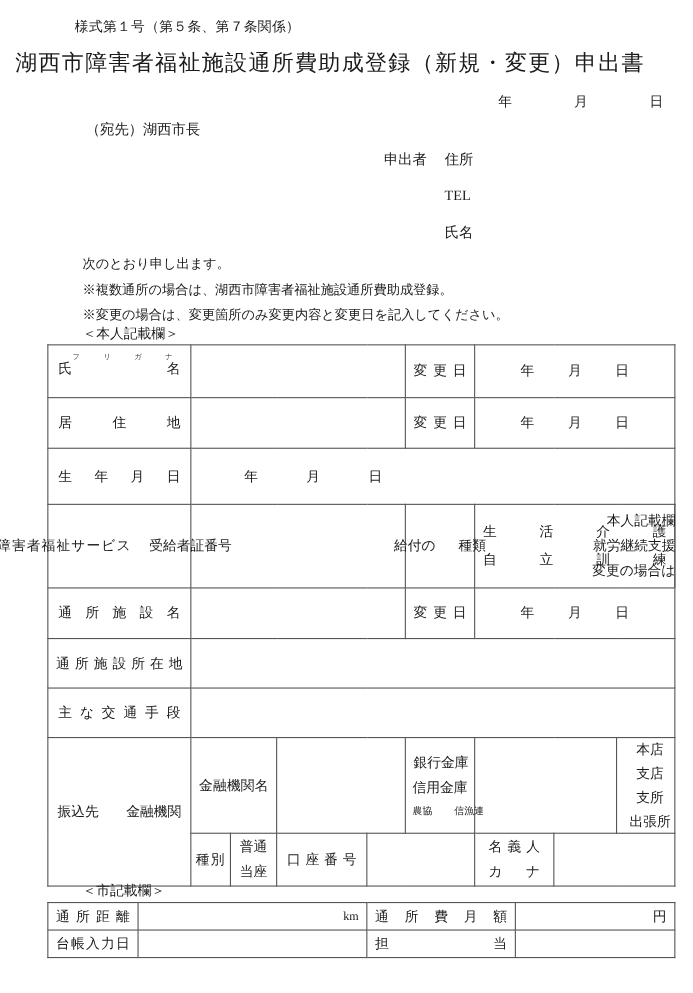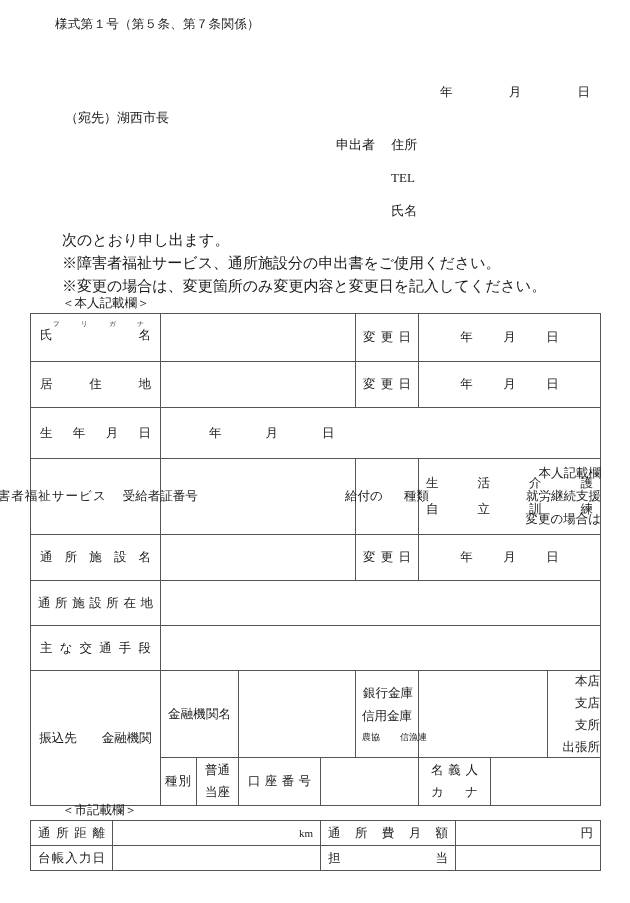--- a/index.html
+++ b/index.html
@@ -13,20 +13,21 @@
     position: relative;
     font-family: "Liberation Serif", "DejaVu Serif", serif;
     color: #1a1a1a;
     overflow: hidden;
   }
   .page {
     position: absolute;
     inset: 0;
     width: 574px;
     height: 903px;
+    margin-left: 13px;
   }
 
   
   .form-no {
     position: absolute;
     left: 55px;
     top: 16px;
     font-size: 12.5px;
     letter-spacing: 0.3px;
     white-space: nowrap;
@@ -73,21 +74,21 @@
   .applicant .lead {
     display: inline-block;
     width: 52px;
   }
   .applicant .lead.empty { visibility: hidden; }
 
   .notes {
     position: absolute;
     left: 62px;
     top: 229px;
-    font-size: 15px;
+    font-size: 12px;
     line-height: 23px;
   }
   .notes div { white-space: nowrap; }
 
   .section-label {
     position: absolute;
     font-size: 12.5px;
     white-space: nowrap;
   }
   #label-self { left: 62px; top: 295px; }
@@ -215,21 +216,21 @@
     font-size: 9px;
     padding: 0 1px;
     gap: 20px;
   }
   .branch-kinds {
     display: flex;
     flex-direction: column;
     justify-content: center;
     gap: 5px;
     padding-left: 8px;
-    align-items: flex-end;
+    align-items: center;
     white-space: nowrap;
   }
   .futsu {
     display: flex;
     flex-direction: column;
     justify-content: center;
     gap: 5px;
     white-space: nowrap;
   }
   .meigi {
@@ -252,20 +253,21 @@
   }
   .unit-right.yen { font-size: 12.5px; }
 </style>
 </head>
 <body>
 
 <div class="page">
 
   <div class="form-no">様式第１号（第５条、第７条関係）</div>
 
+  <div class="doc-title">湖西市障害者福祉施設通所費助成登録（新規・変更）申出書</div>
 
   <div class="date-line">
     <span>年</span>
     <span>月</span>
     <span>日</span>
   </div>
 
   <div class="addressee">（宛先）湖西市長</div>
 
   <div class="applicant">
@@ -278,21 +280,21 @@
       <span>TEL</span>
     </div>
     <div class="row">
       <span class="lead empty">申出者</span>
       <span>氏名</span>
     </div>
   </div>
 
   <div class="notes">
     <div>次のとおり申し出ます。</div>
-    <div>※障害者福祉サービス、通所施設分の申出書をご使用ください。</div>
+    <div>※複数通所の場合は、湖西市障害者福祉施設通所費助成登録。</div>
     <div>※変更の場合は、変更箇所のみ変更内容と変更日を記入してください。</div>
   </div>
 
   <div class="section-label" id="label-self">＜本人記載欄＞</div>
 
   <table class="grid main">
     <colgroup>
       <col style="width:130px">
       <col style="width:36px">
       <col style="width:42px">

